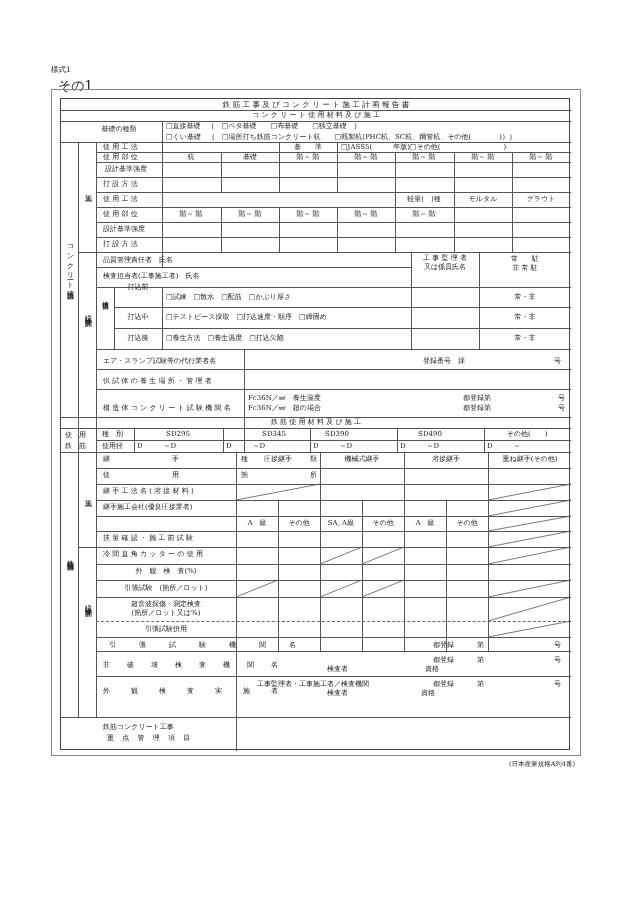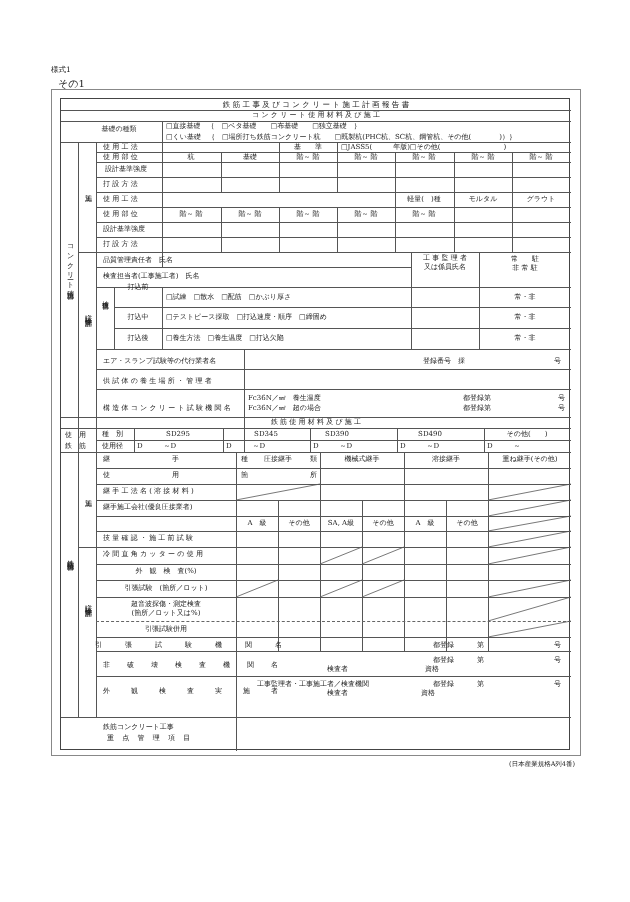--- a/index.html
+++ b/index.html
@@ -1,20 +1,20 @@
 <!DOCTYPE html>
 <html><head>
 <meta charset="utf-8">
 <style>
   * { box-sizing: border-box; margin: 0; padding: 0; }
   body { width: 630px; height: 902px; background: #fff; position: relative;
          font-family: "DejaVu Serif", "Liberation Serif", serif; color: #222; font-size: 7px; }
   .abs { position: absolute; }
   .hdr1 { left: 51px; top: 65px; font-size: 7.5px; }
-  .hdr2 { left: 58px; top: 77px; font-size: 10px; }
+  .hdr2 { left: 58px; top: 77px; font-size: 13px; }
   .outer { position: absolute; left: 51px; top: 89px; width: 530px; height: 667px; border: 1px solid #888; }
   .footnote { position: absolute; right: 55px; top: 760px; font-size: 6.5px; }
   .grid { position: absolute; left: 60px; top: 98px; width: 510px; height: 652px; border: 1px solid #444; }
   .ln { position: absolute; background: #555; }
   .h { height: 1px; }
   .v { width: 1px; }
   .dash { position: absolute; height: 0; border-top: 1px dashed #666; }
   .t { position: absolute; white-space: nowrap; line-height: 1; font-size: 7px; }
   .c { transform: translateX(-50%); }
   .vt { writing-mode: vertical-rl; letter-spacing: 1px; line-height: 1; }
@@ -156,21 +156,21 @@
   <div class="t" style="left:4px;top:333px">使　用</div>
   <div class="t" style="left:4px;top:344px">鉄　筋</div>
   <div class="ln v" style="left:73px;top:329px;height:24px"></div>
   <div class="ln v" style="left:162px;top:329px;height:24px"></div>
   <div class="ln v" style="left:249px;top:329px;height:24px"></div>
   <div class="ln v" style="left:336px;top:329px;height:24px"></div>
   <div class="ln v" style="left:423px;top:329px;height:24px"></div>
   <div class="ln h" style="left:35px;top:341px;width:475px"></div>
   <div class="t" style="left:41px;top:332px">種　別</div>
   <div class="t c" style="left:117px;top:332px">SD295</div>
-  <div class="t c" style="left:205px;top:332px">SD345</div>
+  <div class="t c" style="left:213px;top:332px">SD345</div>
   <div class="t c" style="left:276px;top:332px">SD390</div>
   <div class="t c" style="left:369px;top:332px">SD490</div>
   <div class="t c" style="left:466px;top:332px">その他(　　)</div>
   <div class="t" style="left:41px;top:344px">使用径</div>
   <div class="t" style="left:76px;top:344px">D　　　～D</div>
   <div class="t" style="left:165px;top:344px">D　　　～D</div>
   <div class="t" style="left:252px;top:344px">D　　　～D</div>
   <div class="t" style="left:339px;top:344px">D　　　～D</div>
   <div class="t" style="left:426px;top:344px">D　　　～</div>
   <div class="ln h" style="left:0;top:353px;width:510px"></div>
@@ -219,21 +219,21 @@
   <div class="t c" style="left:105px;top:469px">外　観　検　査(%)</div>
   <div class="ln h" style="left:35px;top:481px;width:475px"></div>
   <div class="t c" style="left:105px;top:486px">引張試験　(箇所／ロット)</div>
   <div class="ln h" style="left:35px;top:498px;width:475px"></div>
   <div class="t c" style="left:105px;top:502px">超音波探傷・測定検査</div>
   <div class="t c" style="left:105px;top:511px">(箇所／ロット又は%)</div>
   <div class="dash" style="left:35px;top:522px;width:475px"></div>
   <div class="t c" style="left:105px;top:527px">引張試験併用</div>
   <div class="ln h" style="left:35px;top:538px;width:475px"></div>
 
-  <div class="t" style="left:34px;top:543px;letter-spacing:8px">引　張　試　験　機　関　名</div>
+  <div class="t" style="left:48px;top:543px;letter-spacing:8px">引　張　試　験　機　関　名</div>
   <div class="t" style="left:372px;top:543px">都登録</div>
   <div class="t" style="left:416px;top:543px">第</div>
   <div class="t" style="left:493px;top:543px">号</div>
   <div class="ln h" style="left:35px;top:552px;width:475px"></div>
 
   <div class="t" style="left:42px;top:563px;letter-spacing:5px">非　破　壊　検　査　機　関　名</div>
   <div class="t" style="left:372px;top:558px">都登録</div>
   <div class="t" style="left:416px;top:558px">第</div>
   <div class="t" style="left:493px;top:558px">号</div>
   <div class="t" style="left:266px;top:567px">検査者</div>

